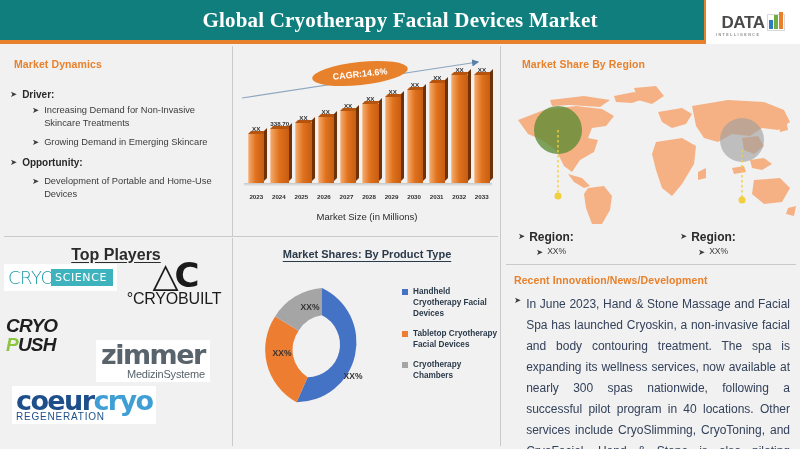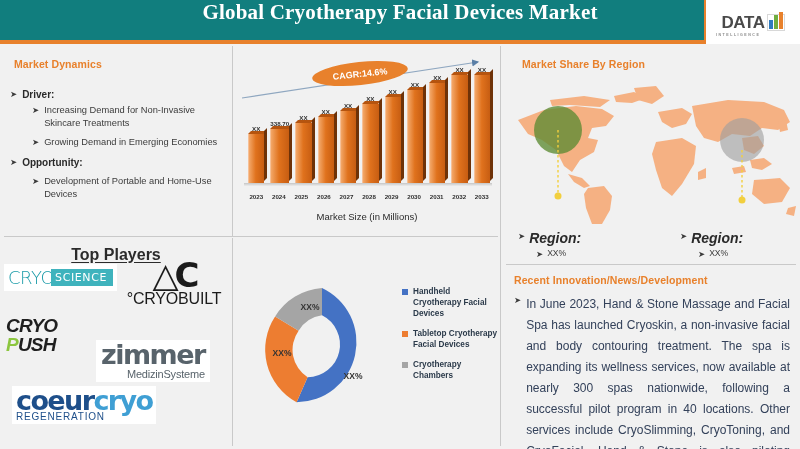--- a/index.html
+++ b/index.html
@@ -8,21 +8,21 @@
     font-family: "Liberation Sans", sans-serif;
     background: #f2f2f2;
     overflow: hidden;
   }
   .page { position: relative; width: 800px; height: 449px; background: #f1f1f1; }
 
   
   .header {
     position: absolute; left: 0; top: 0; width: 800px; height: 40px;
     background: #117e7e;
-    display: flex; align-items: flex-start; justify-content: center;
+    display: flex; align-items: center; justify-content: center;
   }
   .header-title {
     font-family: "Liberation Serif", serif;
     font-size: 21px; font-weight: bold; color: #ffffff;
     letter-spacing: .2px; white-space: nowrap;
   }
   .header-rule {
     position: absolute; left: 0; top: 40px; width: 800px; height: 4px;
     background: #e8812c;
   }
@@ -116,21 +116,21 @@
   
   .p-map .sect-title { position: absolute; left: 20px; top: 14px; }
   .mapsvg { position: absolute; left: 4px; top: 32px; width: 292px; height: 150px; }
   .bubble-green { fill: #5c8a32; opacity: .78; }
   .bubble-gray  { fill: #9e9e9e; opacity: .62; }
   .pin-line { stroke: #f2cf3e; stroke-width: 1.4; stroke-dasharray: 2.5 2.5; }
   .pin-dot  { fill: #f2cf3e; }
   .region-row { position: absolute; font-size: 9px; }
   .region-a { left: 16px; top: 186px; }
   .region-b { left: 178px; top: 186px; }
-  .region-row .rlabel { font-weight: bold; color: #2a2a2a; font-size: 14px; font-style: italic; }
+  .region-row .rlabel { font-weight: bold; color: #2a2a2a; font-size: 12px; }
   .region-row .rval { margin-left: 18px; margin-top: 2px; font-size: 8.6px; color: #3b3b3b; }
   .rflex { display: flex; gap: 4px; align-items: flex-start; }
 
   
   .players-title {
     position: absolute; left: 0; top: 8px; width: 232px; text-align: center;
     font-size: 16px; font-weight: bold; color: #2b2b2b;
     text-decoration: underline; text-underline-offset: 2px;
   }
   .logo { position: absolute; white-space: nowrap; }
@@ -207,21 +207,21 @@
       <div class="bullet-row lvl1">
         <span class="arrowglyph">➤</span>
         <span class="txt">Driver:</span>
       </div>
       <div class="bullet-row lvl2">
         <span class="arrowglyph">➤</span>
         <span class="txt">Increasing Demand for Non-Invasive Skincare Treatments</span>
       </div>
       <div class="bullet-row lvl2">
         <span class="arrowglyph">➤</span>
-        <span class="txt">Growing Demand in Emerging Economies</span>
+        <span class="txt">Growing Demand in Emerging Skincare</span>
       </div>
 
       <div class="bullet-row lvl1">
         <span class="arrowglyph">➤</span>
         <span class="txt">Opportunity:</span>
       </div>
       <div class="bullet-row lvl2" style="margin-top:6px;">
         <span class="arrowglyph">➤</span>
         <span class="txt">Development of Portable and Home-Use Devices</span>
       </div>
@@ -440,20 +440,21 @@
       <div class="zm2">MedizinSysteme</div>
     </div>
 
     <div class="logo lg-coeur">
       <div class="co1"><span>coeur</span><span class="co-light">cryo</span></div>
       <div class="co2">REGENERATION</div>
     </div>
   </div>
 
   <div class="panel p-donut">
+    <div class="donut-title">Market Shares: By Product Type</div>
 
     <svg class="donutsvg" viewBox="0 0 140 140">
 
       <path d="M70,10 A60,60 0 0 1 44.6,124.3 L55.6,99.2 A32.7,32.7 0 0 0 70,37.3 Z" fill="#4472c4"></path>
 
       <path d="M44.6,124.3 A60,60 0 0 1 23.1,38.5 L46.6,52.7 A32.7,32.7 0 0 0 55.6,99.2 Z" fill="#ed7d31"></path>
 
       <path d="M23.1,38.5 A60,60 0 0 1 70,10 L70,37.3 A32.7,32.7 0 0 0 46.6,52.7 Z" fill="#a5a5a5"></path>
       <text class="dlabel" x="101" y="101" text-anchor="middle">XX%</text>
       <text class="dlabel" x="30" y="78" text-anchor="middle">XX%</text>

